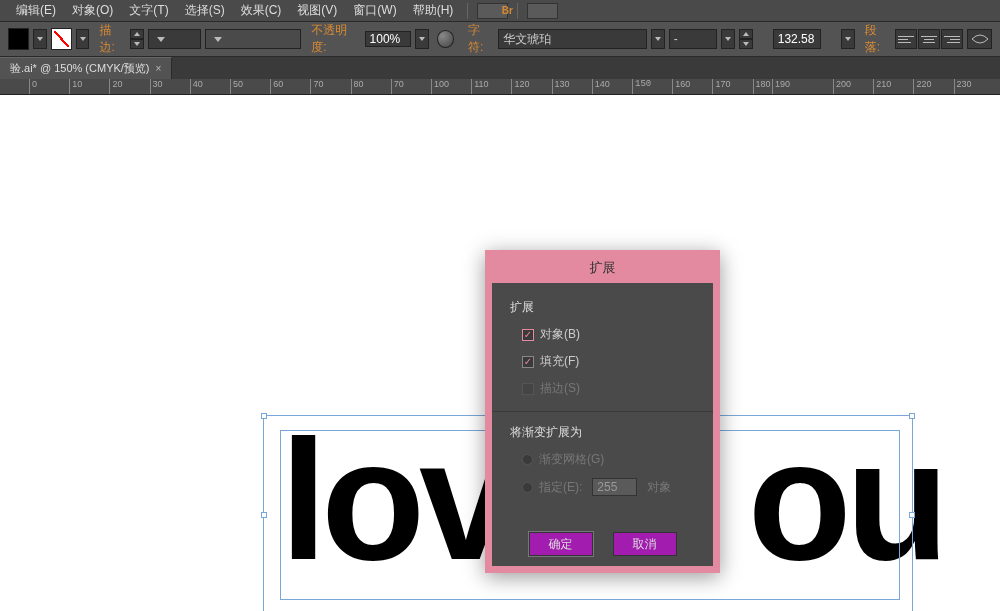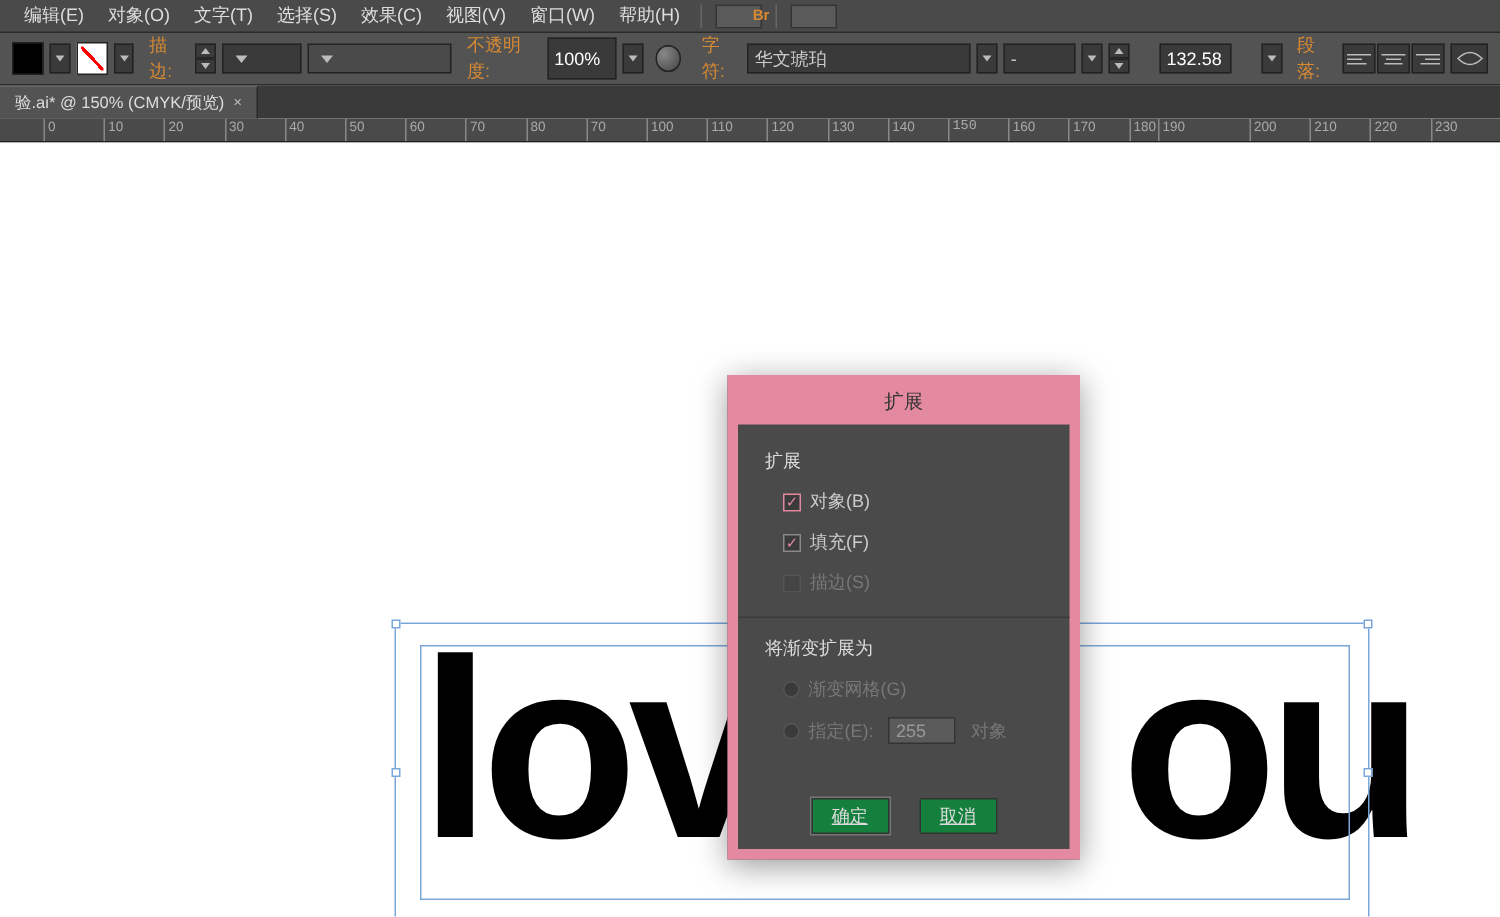--- a/index.html
+++ b/index.html
@@ -96,21 +96,21 @@
   border-left: 4px solid transparent;
   border-right: 4px solid transparent;
   border-top: 5px solid #bbb;
   margin-left: 4px;
 }
 .dd-weight { width: 55px; }
 .dd-dash { width: 100px; background: linear-gradient(#4a4a4a,#4a4a4a); }
 .opacity-box {
   background: #3a3a3a;
   border: 1px solid #222;
-  height: 28px;
+  height: 16px;
   width: 48px;
   color: #fff;
   padding: 0 4px;
   display: flex;
   align-items: center;
 }
 .opacity-dd {
   width: 14px;
   height: 20px;
   background: #3a3a3a;
@@ -424,30 +424,29 @@
   display: inline-flex;
   align-items: center;
 }
 .dialog-buttons {
   display: flex;
   justify-content: center;
   gap: 20px;
   padding: 14px 0 10px;
 }
 .dlg-btn {
-  background: #15803d;
+  background: #a21caf;
   border: 1px solid #333;
   color: #ddd;
-  width: 52px;
+  width: 64px;
   height: 24px;
   display: flex;
   align-items: center;
   justify-content: center;
   font-size: 12px;
-  text-decoration: underline;
 }
 .dlg-btn:first-child {
   box-shadow: 0 0 0 1px #777;
 }
 hr.dlg-sep {
   border: none;
   border-top: 1px solid #3a3a3a;
   margin: 14px -18px 12px;
 }
 </style>

